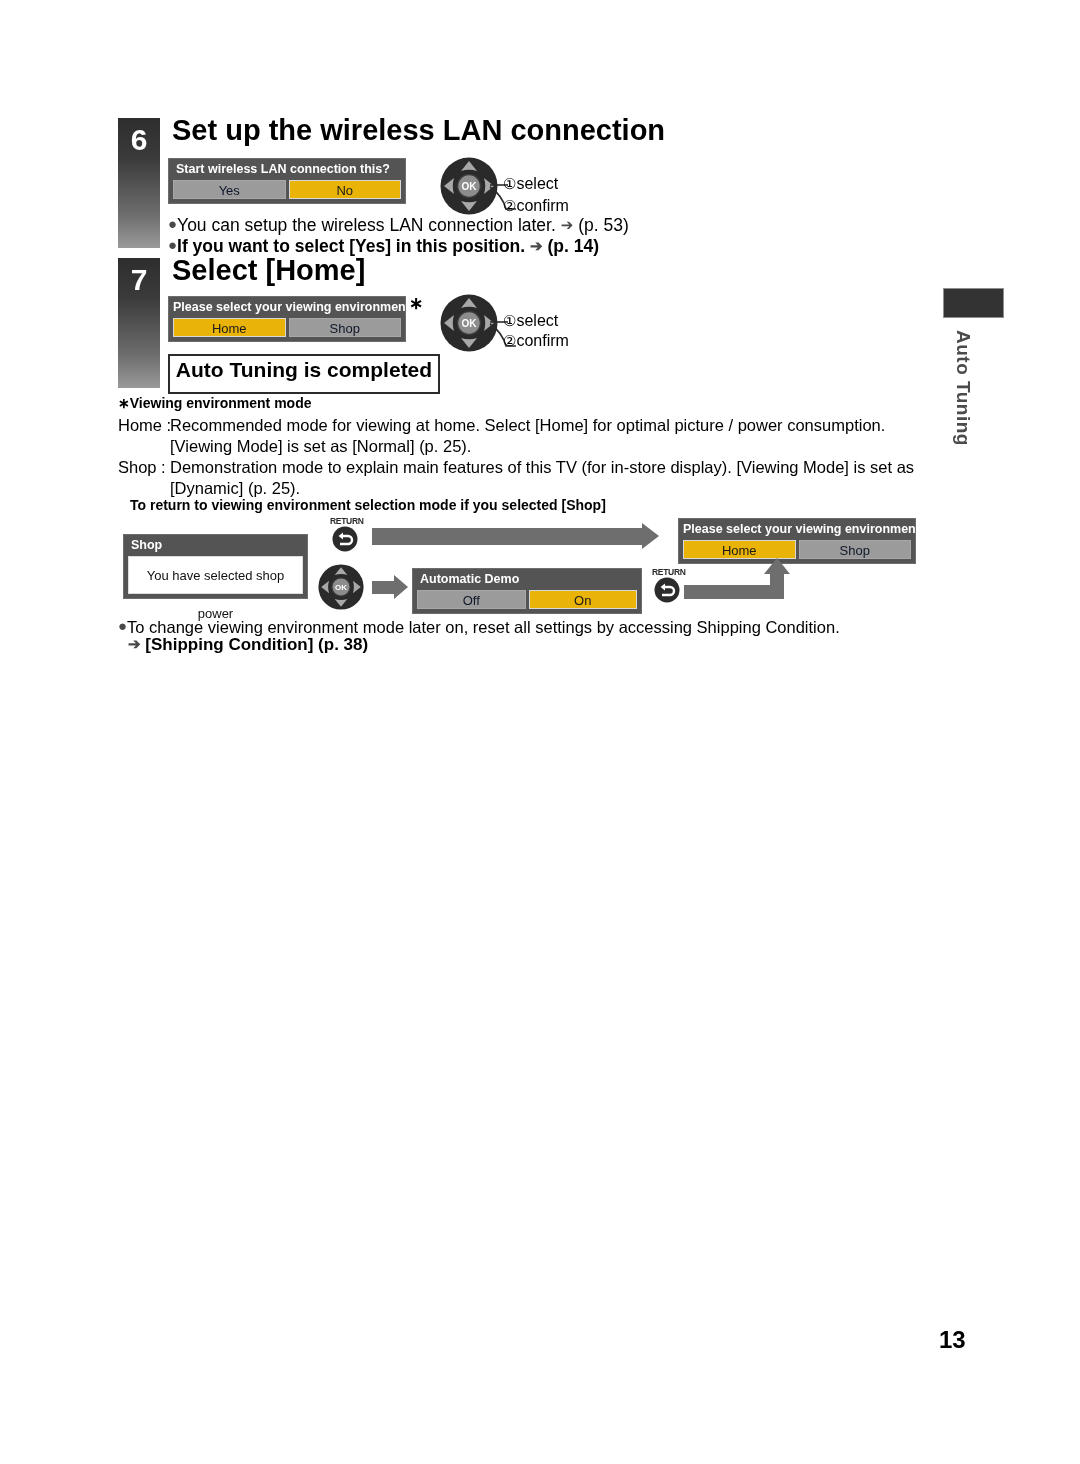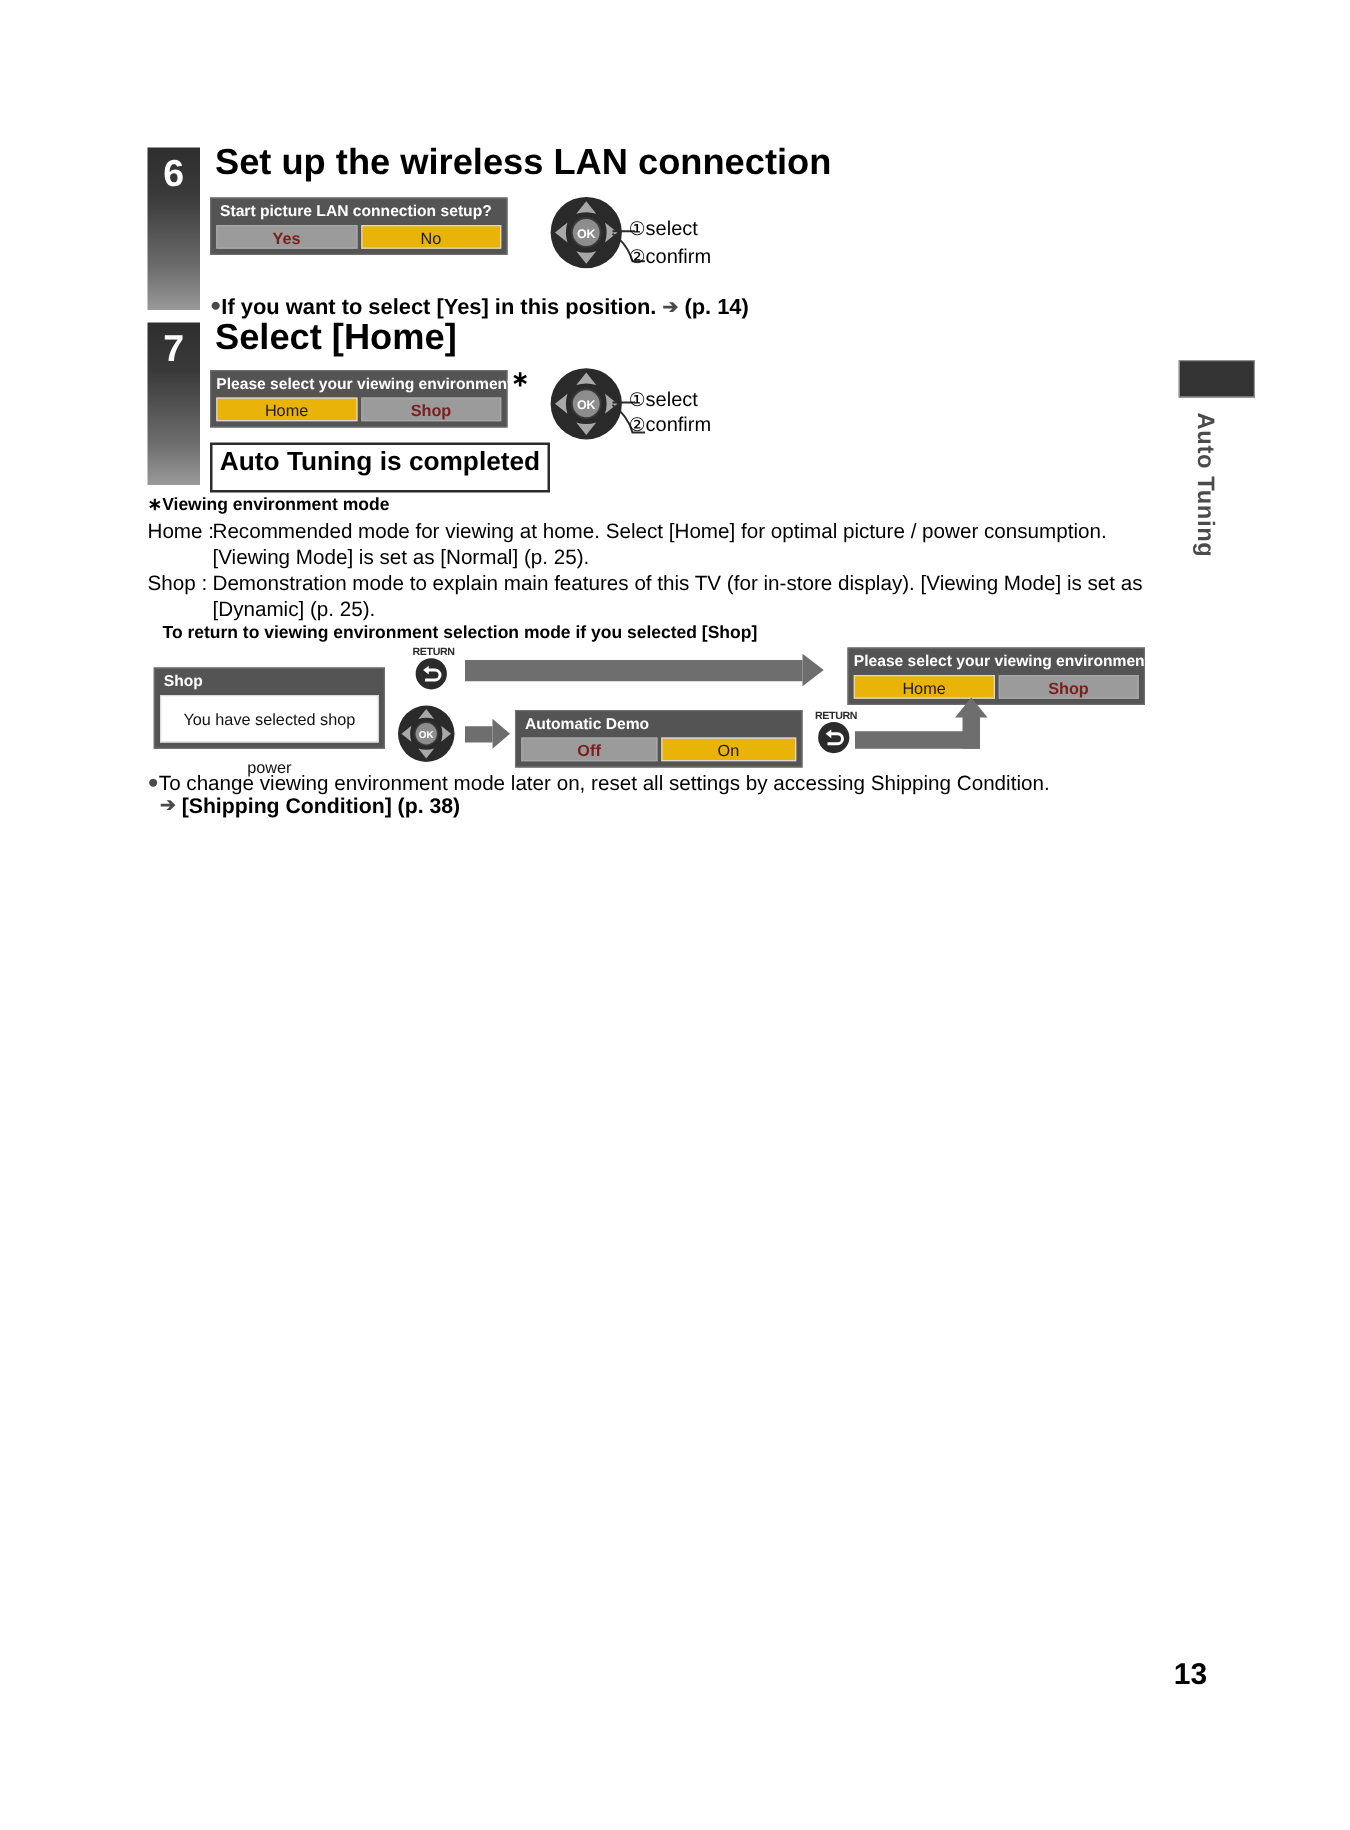--- a/index.html
+++ b/index.html
@@ -76,23 +76,22 @@
     height: 19px;
     box-sizing: border-box;
   }
   .tv-btn.sel {
     background: #eab308;
     color: #1b1b1b;
     border: 1px solid #d8d8d8;
   }
   .tv-btn.unsel {
     background: #9b9b9b;
-    color: #7f1d1d;
+    color: #0f172a;
     border: 1px solid #a8a8a8;
-    font-weight: bold;
   }
   .tv-body {
     background: #ffffff;
     color: #111;
     font-size: 13px;
     text-align: center;
     margin-top: 3px;
     border: 1px solid #dcdcdc;
     box-sizing: border-box;
   }
@@ -224,21 +223,21 @@
 
 <div class="page">
 
   <div class="step" style="top:118px;">
     <div class="step-bar" style="height:130px;"></div>
     <div class="step-num">6</div>
     <div class="step-title">Set up the wireless LAN connection</div>
   </div>
 
   <div class="tvbox" style="left:168px; top:158px; width:238px;">
-    <div class="tv-title">Start picture LAN connection setup?</div>
+    <div class="tv-title">Start wireless LAN connection this?</div>
     <div class="tv-row">
       <div class="tv-btn unsel">Yes</div>
       <div class="tv-btn sel">No</div>
     </div>
   </div>
 
   <div class="dpad" style="left:440px; top:157px;">
     <svg width="58" height="58" viewBox="0 0 58 58">
       <circle cx="29" cy="29" r="28.5" fill="#2a2a2a"></circle>
       <path d="M29 4 L37 14 Q29 11.5 21 14 Z" fill="#a8a8a8"></path>
@@ -254,20 +253,25 @@
     <line x1="4" y1="20" x2="22" y2="20" stroke="#2b2b2b" stroke-width="1.6"></line>
     <path d="M4 22 Q16 30 20 44 L30 44" stroke="#2b2b2b" stroke-width="1.6" fill="none"></path>
   </svg>
   <div class="sel-label" style="left:503px; top:174px;">
     <span class="circnum">①</span><span>select</span>
   </div>
   <div class="sel-label" style="left:503px; top:196px;">
     <span class="circnum">②</span><span>confirm</span>
   </div>
 
+  <div class="bullet-line" style="left:168px; top:213px;">
+    <span class="dot">●</span><span>You can setup the wireless LAN connection later.</span>
+    <span class="arrowglyph">➔</span>
+    <span>(p. 53)</span>
+  </div>
   <div class="bullet-line bold" style="left:168px; top:234px;">
     <span class="dot">●</span><span>If you want to select [Yes] in this position.</span>
     <span class="arrowglyph">➔</span>
     <span>(p. 14)</span>
   </div>
 
   <div class="step" style="top:258px;">
     <div class="step-bar" style="height:130px;"></div>
     <div class="step-num">7</div>
     <div class="step-title">Select [Home]</div>

